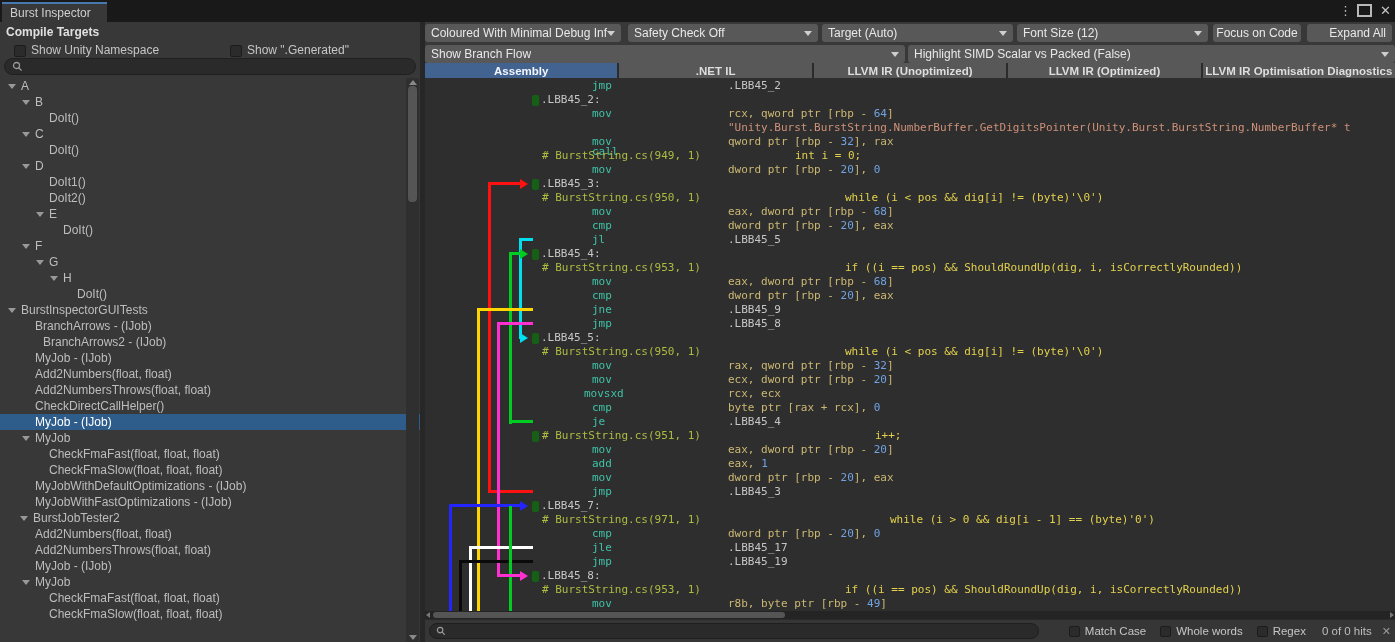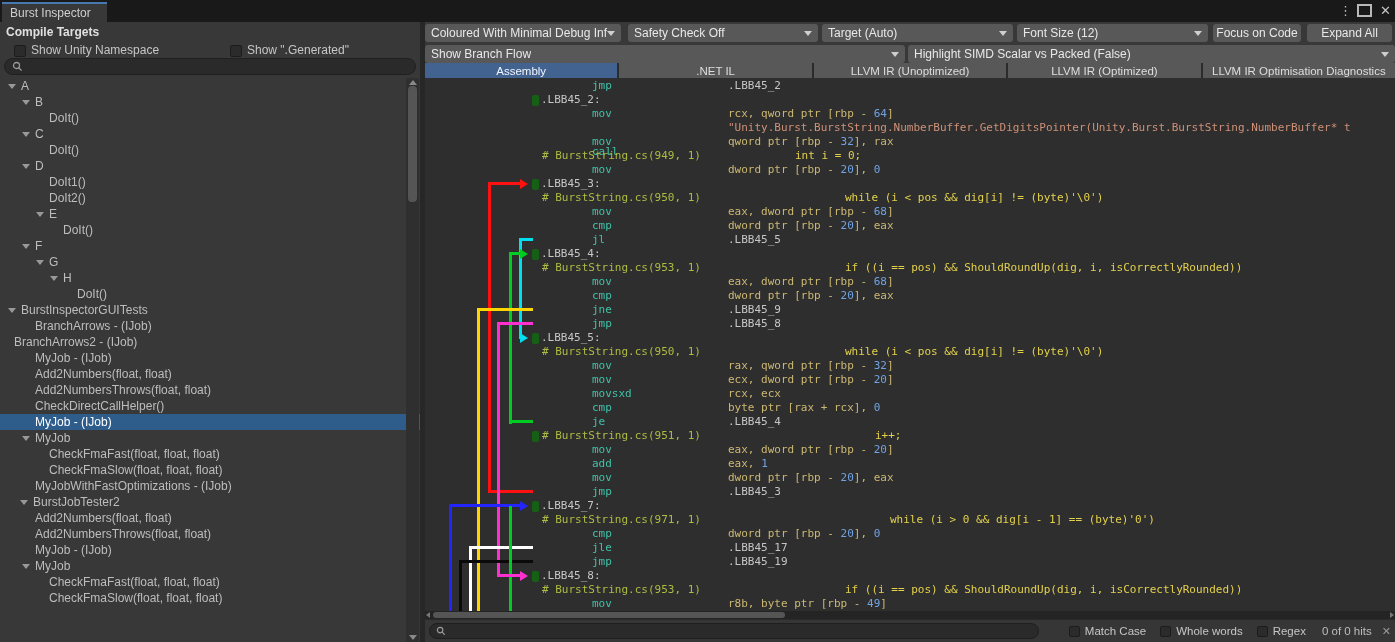--- a/index.html
+++ b/index.html
@@ -36,21 +36,21 @@
   
   #divider{left:420px;top:22px;width:5px;height:620px;background:#272727;}
   
   .dd,.btn{position:absolute;height:18px;background:#585858;border-radius:3px;color:#e8e8e8;font-size:12px;
            display:flex;align-items:center;padding:0 6px;box-sizing:border-box;white-space:nowrap;overflow:hidden;}
   .dd .dtxt{overflow:hidden;text-overflow:clip;}
   .darr{margin-left:auto;width:0;height:0;border-left:4px solid transparent;border-right:4px solid transparent;
         border-top:5px solid #cfcfcf;flex:none;}
   .btn{justify-content:center;}
   
-  #tabs{left:425px;top:63px;width:970px;height:15px;display:flex;background:#2e2e2e;}
+  #tabs{left:425px;top:63px;width:970px;height:15px;display:flex;background:#2e2e2e;font-weight:bold;}
   .tab{flex:1;background:#585858;color:#dedede;font-size:11.5px;display:flex;align-items:center;justify-content:center;
        border-right:2px solid #2b2b2b;box-sizing:border-box;overflow:hidden;white-space:nowrap;}
   .tab:last-child{border-right:none;}
   .tab.sel{background:#42628f;color:#f2f6ff;}
   
   #code{left:425px;top:78px;width:970px;height:533px;background:#2e2e2e;overflow:hidden;}
   #code-lines{position:absolute;left:0;top:1px;width:1400px;}
   .cl{position:relative;height:14px;font:11px/14px "DejaVu Sans Mono","Liberation Mono",monospace;white-space:pre;}
   .cl span{position:absolute;top:0;}
   .c-mn{color:#3fc2a7;}
@@ -163,21 +163,21 @@
         <div class="trow" style="padding-left: 77px;">
           <span>DoIt()</span>
         </div>
         <div class="trow" style="padding-left: 8px;">
           <span class="tri"></span>
           <span>BurstInspectorGUITests</span>
         </div>
         <div class="trow" style="padding-left: 35px;">
           <span>BranchArrows - (IJob)</span>
         </div>
-        <div class="trow" style="padding-left: 14px;">
+        <div class="trow" style="padding-left: 43px;">
           <span>BranchArrows2 - (IJob)</span>
         </div>
         <div class="trow" style="padding-left: 35px;">
           <span>MyJob - (IJob)</span>
         </div>
         <div class="trow" style="padding-left: 35px;">
           <span>Add2Numbers(float, float)</span>
         </div>
         <div class="trow" style="padding-left: 35px;">
           <span>Add2NumbersThrows(float, float)</span>
@@ -190,20 +190,23 @@
         </div>
         <div class="trow" style="padding-left: 22px;">
           <span class="tri"></span>
           <span>MyJob</span>
         </div>
         <div class="trow" style="padding-left: 49px;">
           <span>CheckFmaFast(float, float, float)</span>
         </div>
         <div class="trow" style="padding-left: 49px;">
           <span>CheckFmaSlow(float, float, float)</span>
+        </div>
+        <div class="trow" style="padding-left: 35px;">
+          <span>MyJobWithDefaultOptimizations - (IJob)</span>
         </div>
         <div class="trow" style="padding-left: 35px;">
           <span>MyJobWithFastOptimizations - (IJob)</span>
         </div>
         <div class="trow" style="padding-left: 20px;">
           <span class="tri"></span>
           <span>BurstJobTester2</span>
         </div>
         <div class="trow" style="padding-left: 35px;">
           <span>Add2Numbers(float, float)</span>
@@ -247,21 +250,21 @@
         <span class="dtxt">Target (Auto)</span>
         <span class="darr"></span>
       </div>
       <div class="dd" style="left: 592px; width: 191px;">
         <span class="dtxt">Font Size (12)</span>
         <span class="darr"></span>
       </div>
       <div class="btn" style="left: 788px; width: 88px;">
         <span class="dtxt">Focus on Code</span>
       </div>
-      <div class="btn" style="left: 882px; width: 85px;">
+      <div class="btn" style="left: 882px; width: 85px; justify-content: flex-end;">
         <span class="dtxt">Expand All</span>
       </div>
     </div>
   <div class="abs" id="toolbar-row2" style="left:425px;top:45px;width:970px;height:18px;">
       <div class="dd" style="left: 0px; width: 480px;">
         <span class="dtxt">Show Branch Flow</span>
         <span class="darr"></span>
       </div>
       <div class="dd" style="left: 483px; width: 487px;">
         <span class="dtxt">Highlight SIMD Scalar vs Packed (False)</span>
@@ -322,21 +325,21 @@
         <div class="cl"><i class="blockmark"></i><span class="c-lbl" style="left: 116px;">.LBB45_4:</span></div>
         <div class="cl"><span class="c-com" style="left: 117px;"># BurstString.cs(953, 1)</span><span class="c-src" style="left: 420px;">if ((i == pos) &amp;&amp; ShouldRoundUp(dig, i, isCorrectlyRounded))</span></div>
         <div class="cl"><span class="c-mn" style="left: 167px;">mov</span><span style="left: 303px;"><span class="c-tan" style="position: static;">eax, dword ptr [rbp - </span><span class="c-num" style="position: static;">68</span><span class="c-tan" style="position: static;">]</span></span></div>
         <div class="cl"><span class="c-mn" style="left: 167px;">cmp</span><span style="left: 303px;"><span class="c-tan" style="position: static;">dword ptr [rbp - </span><span class="c-num" style="position: static;">20</span><span class="c-tan" style="position: static;">], eax</span></span></div>
         <div class="cl"><span class="c-mn" style="left: 167px;">jne</span><span style="left: 303px;"><span class="c-lbl" style="position: static;">.LBB45_9</span></span></div>
         <div class="cl"><span class="c-mn" style="left: 167px;">jmp</span><span style="left: 303px;"><span class="c-lbl" style="position: static;">.LBB45_8</span></span></div>
         <div class="cl"><i class="blockmark"></i><span class="c-lbl" style="left: 116px;">.LBB45_5:</span></div>
         <div class="cl"><span class="c-com" style="left: 117px;"># BurstString.cs(950, 1)</span><span class="c-src" style="left: 420px;">while (i &lt; pos &amp;&amp; dig[i] != (byte)'\0')</span></div>
         <div class="cl"><span class="c-mn" style="left: 167px;">mov</span><span style="left: 303px;"><span class="c-tan" style="position: static;">rax, qword ptr [rbp - </span><span class="c-num" style="position: static;">32</span><span class="c-tan" style="position: static;">]</span></span></div>
         <div class="cl"><span class="c-mn" style="left: 167px;">mov</span><span style="left: 303px;"><span class="c-tan" style="position: static;">ecx, dword ptr [rbp - </span><span class="c-num" style="position: static;">20</span><span class="c-tan" style="position: static;">]</span></span></div>
-        <div class="cl"><span class="c-mn" style="left: 167px;">movsxd</span><span style="left: 303px;"><span class="c-tan" style="position: static;">rcx, ecx</span></span></div>
+        <div class="cl"><span class="c-mn" style="left: 159px;">movsxd</span><span style="left: 303px;"><span class="c-tan" style="position: static;">rcx, ecx</span></span></div>
         <div class="cl"><span class="c-mn" style="left: 167px;">cmp</span><span style="left: 303px;"><span class="c-tan" style="position: static;">byte ptr [rax + rcx], </span><span class="c-num" style="position: static;">0</span></span></div>
         <div class="cl"><span class="c-mn" style="left: 167px;">je</span><span style="left: 303px;"><span class="c-lbl" style="position: static;">.LBB45_4</span></span></div>
         <div class="cl"><i class="blockmark"></i><span class="c-com" style="left: 117px;"># BurstString.cs(951, 1)</span><span class="c-src" style="left: 450px;">i++;</span></div>
         <div class="cl"><span class="c-mn" style="left: 167px;">mov</span><span style="left: 303px;"><span class="c-tan" style="position: static;">eax, dword ptr [rbp - </span><span class="c-num" style="position: static;">20</span><span class="c-tan" style="position: static;">]</span></span></div>
         <div class="cl"><span class="c-mn" style="left: 167px;">add</span><span style="left: 303px;"><span class="c-tan" style="position: static;">eax, </span><span class="c-num" style="position: static;">1</span></span></div>
         <div class="cl"><span class="c-mn" style="left: 167px;">mov</span><span style="left: 303px;"><span class="c-tan" style="position: static;">dword ptr [rbp - </span><span class="c-num" style="position: static;">20</span><span class="c-tan" style="position: static;">], eax</span></span></div>
         <div class="cl"><span class="c-mn" style="left: 167px;">jmp</span><span style="left: 303px;"><span class="c-lbl" style="position: static;">.LBB45_3</span></span></div>
         <div class="cl"><i class="blockmark"></i><span class="c-lbl" style="left: 116px;">.LBB45_7:</span></div>
         <div class="cl"><span class="c-com" style="left: 117px;"># BurstString.cs(971, 1)</span><span class="c-src" style="left: 465px;">while (i &gt; 0 &amp;&amp; dig[i - 1] == (byte)'0')</span></div>
         <div class="cl"><span class="c-mn" style="left: 167px;">cmp</span><span style="left: 303px;"><span class="c-tan" style="position: static;">dword ptr [rbp - </span><span class="c-num" style="position: static;">20</span><span class="c-tan" style="position: static;">], </span><span class="c-num" style="position: static;">0</span></span></div>

